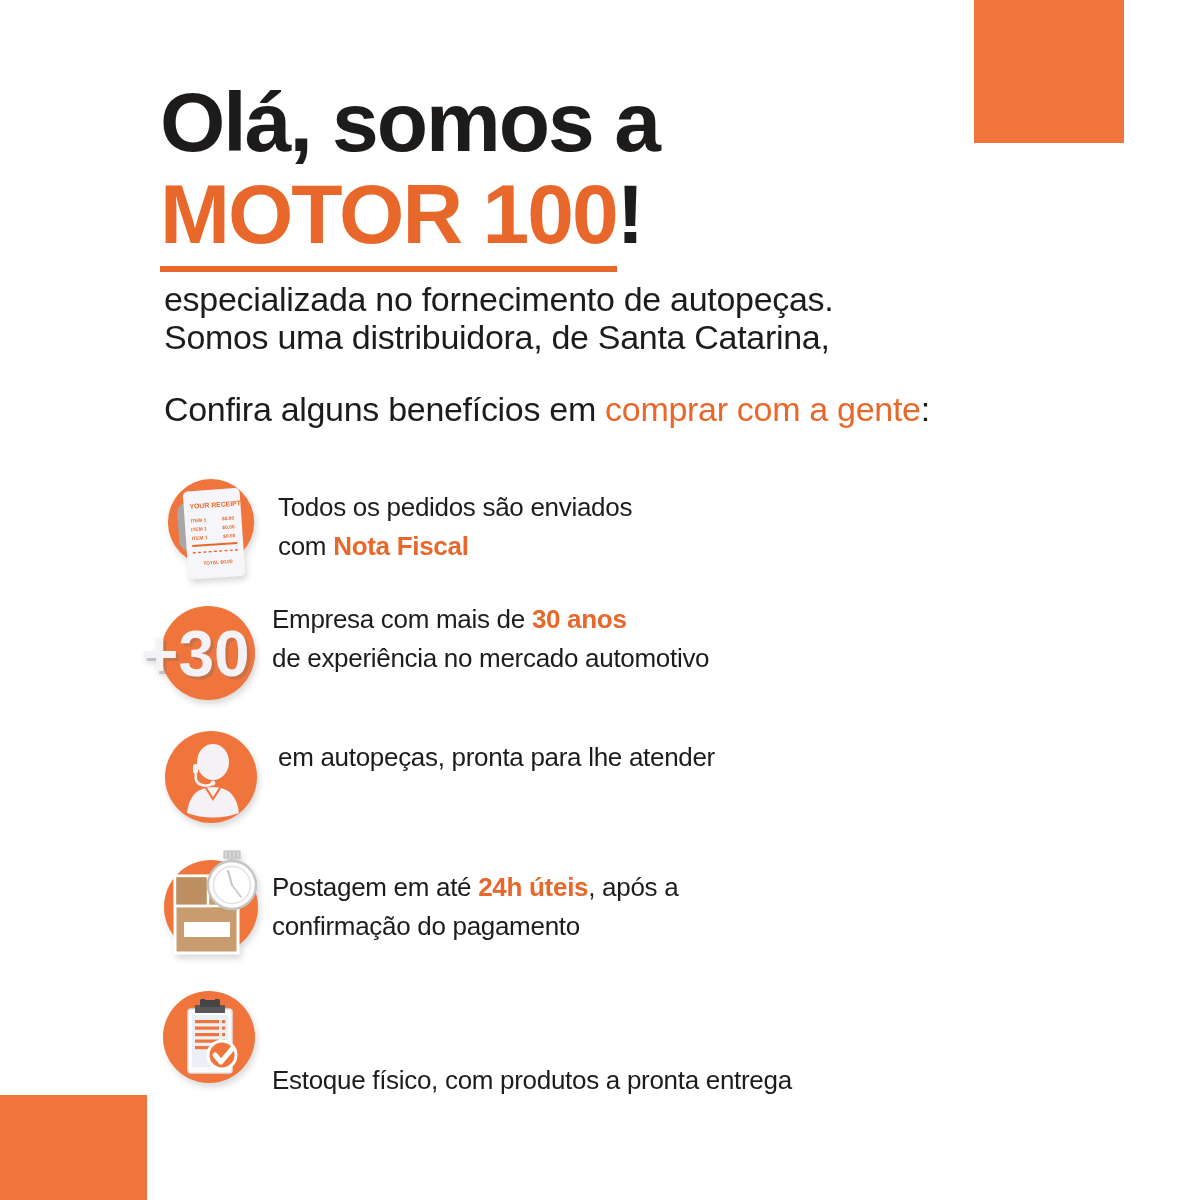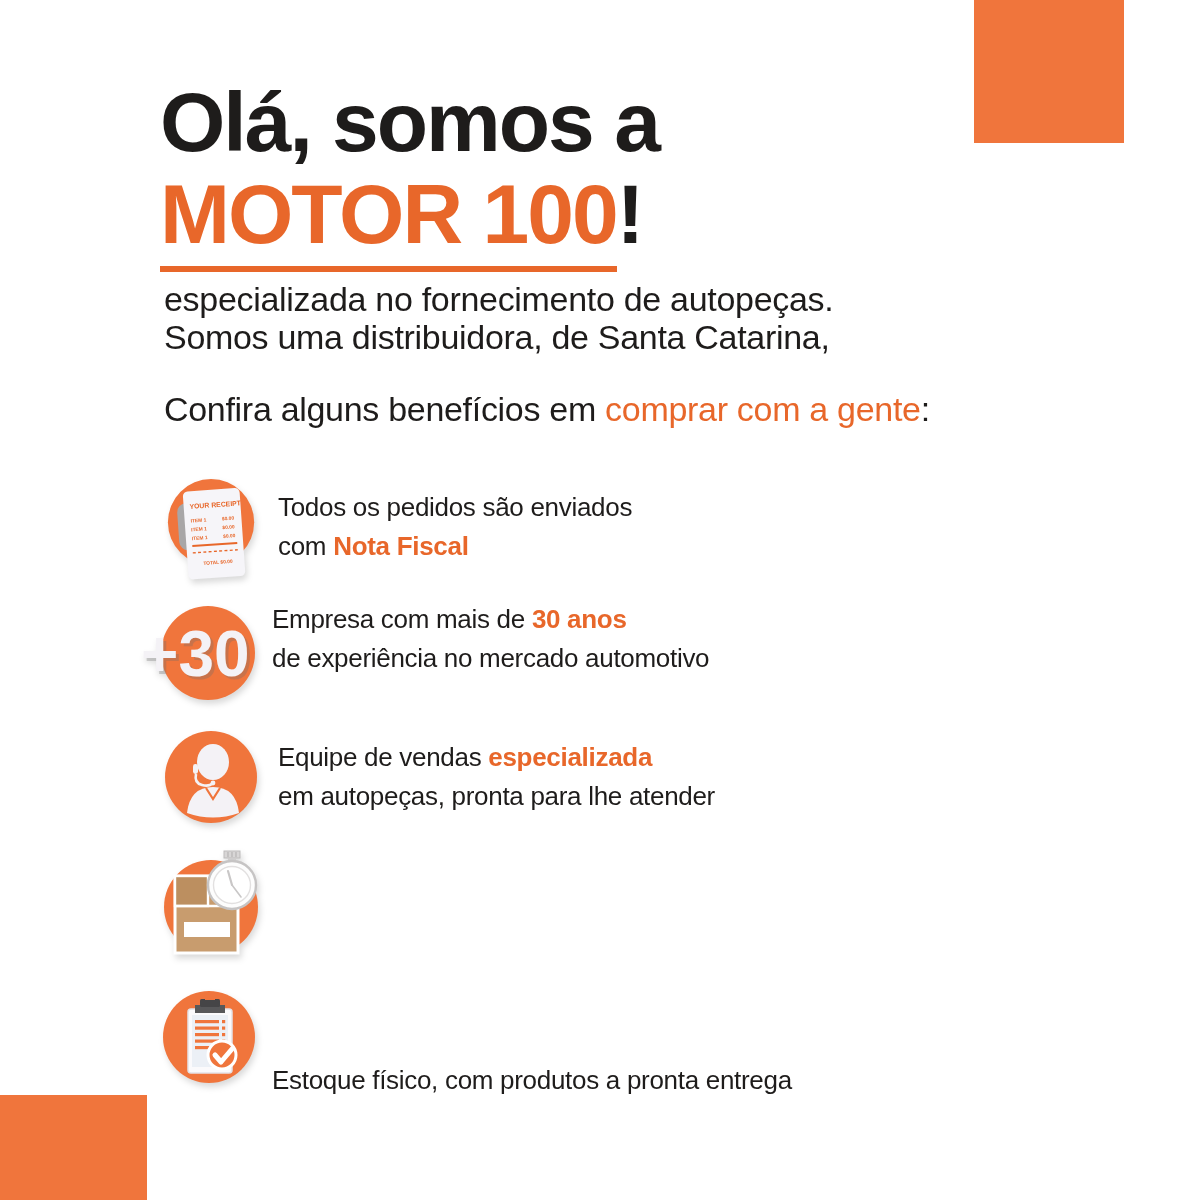--- a/index.html
+++ b/index.html
@@ -100,21 +100,20 @@
     <svg class="b-icon" width="96" height="100" viewBox="0 0 96 100">
       <circle cx="47" cy="49" r="46" fill="#F0753C"></circle>
       <ellipse cx="49" cy="34" rx="16" ry="18" fill="#F4F2F6"></ellipse>
       <path d="M23 85 Q26 59 49 59 Q72 59 75 85 Q49 94 23 85 Z" fill="#F4F2F6"></path>
       <path d="M42 60 L49 71 L56 60" stroke="#F0753C" stroke-width="2.2" fill="none"></path>
       <rect x="29" y="36" width="5" height="10" rx="2.4" fill="#F4F2F6"></rect>
       <path d="M32 46 Q30 55 38 57 Q45 59 49 55" stroke="#F4F2F6" stroke-width="2.6" fill="none"></path>
       <circle cx="49" cy="55" r="2.4" fill="#F4F2F6"></circle>
     </svg>
     <div class="b-text">
-      <span class="b-line"><span>Equipe de vendas </span><span class="hl-b">especializada</span><span></span></span>
       <span class="b-line"><span>em autopeças, pronta para lhe atender</span><span class="hl-b"></span><span></span></span>
     </div>
   </div>
 
   <div class="benefit r4">
     <svg class="b-icon" width="120" height="125" viewBox="0 0 120 125">
       <circle cx="53" cy="64" r="47" fill="#F0753C"></circle>
       <rect x="17" y="33" width="63" height="77" fill="#C89C6E" stroke="#FFFFFF" stroke-width="3"></rect>
       <rect x="17" y="33" width="33" height="30" fill="#BC8F60" stroke="#FFFFFF" stroke-width="2.4"></rect>
       <line x1="17" y1="63" x2="80" y2="63" stroke="#FFFFFF" stroke-width="2.4"></line>
@@ -122,20 +121,24 @@
       <rect x="66" y="8" width="16" height="7" fill="#D8D6D6" stroke="#BDBBBB" stroke-width="1"></rect>
       <line x1="70" y1="9" x2="70" y2="14" stroke="#AFADAD" stroke-width="1"></line>
       <line x1="74" y1="9" x2="74" y2="14" stroke="#AFADAD" stroke-width="1"></line>
       <line x1="78" y1="9" x2="78" y2="14" stroke="#AFADAD" stroke-width="1"></line>
       <rect x="70" y="15" width="8" height="6" fill="#CFCDCD"></rect>
       <circle cx="74" cy="42" r="24" fill="#FDFDFD" stroke="#C6C4C4" stroke-width="2.4"></circle>
       <circle cx="74" cy="42" r="18.5" fill="#FFFFFF" stroke="#E2E0E0" stroke-width="1.4"></circle>
       <line x1="74" y1="42" x2="70" y2="28" stroke="#C9C7C7" stroke-width="2.2" stroke-linecap="round"></line>
       <line x1="74" y1="42" x2="83" y2="54" stroke="#C9C7C7" stroke-width="1.6" stroke-linecap="round"></line>
     </svg>
+    <div class="b-text">
+      <span class="b-line"><span>Postagem em até </span><span class="hl-b">24h úteis</span><span>, após a</span></span>
+      <span class="b-line"><span>confirmação do pagamento</span><span class="hl-b"></span><span></span></span>
+    </div>
   </div>
 
   <div class="benefit r5">
     <svg class="b-icon" width="95" height="104" viewBox="0 0 95 104">
       <circle cx="47" cy="50" r="46" fill="#F0753C"></circle>
       <rect x="26" y="22" width="44" height="64" rx="3" fill="#FBFAFC" stroke="#E3E2E8" stroke-width="1.5"></rect>
       <rect x="30" y="28" width="36" height="52" fill="#ECF0F6"></rect>
       <rect x="33" y="18" width="30" height="8" fill="#58585A"></rect>
       <rect x="38" y="12" width="20" height="8" rx="1.5" fill="#454547"></rect>
       <rect x="43" y="9" width="10" height="4" fill="#F0753C"></rect>

